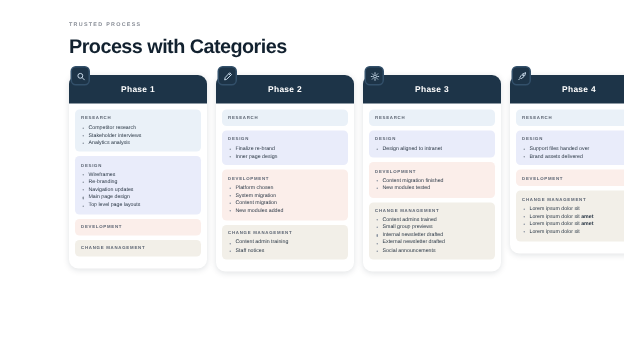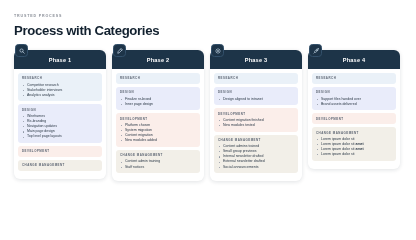--- a/index.html
+++ b/index.html
@@ -7,20 +7,21 @@
     width: 416px; height: 234px;
     background: #ffffff;
     font-family: "Liberation Sans", sans-serif;
     overflow: hidden;
   }
   #root {
     width: 384px; height: 234px;
     position: relative;
     background: #ffffff;
     padding: 13px 14px 0 14px;
+    margin-left: 32px;
   }
 
   
   .eyebrow {
     font-size: 3.6px;
     letter-spacing: 0.85px;
     font-weight: 700;
     color: #8a8f98;
     text-transform: uppercase;
     line-height: 6px;

